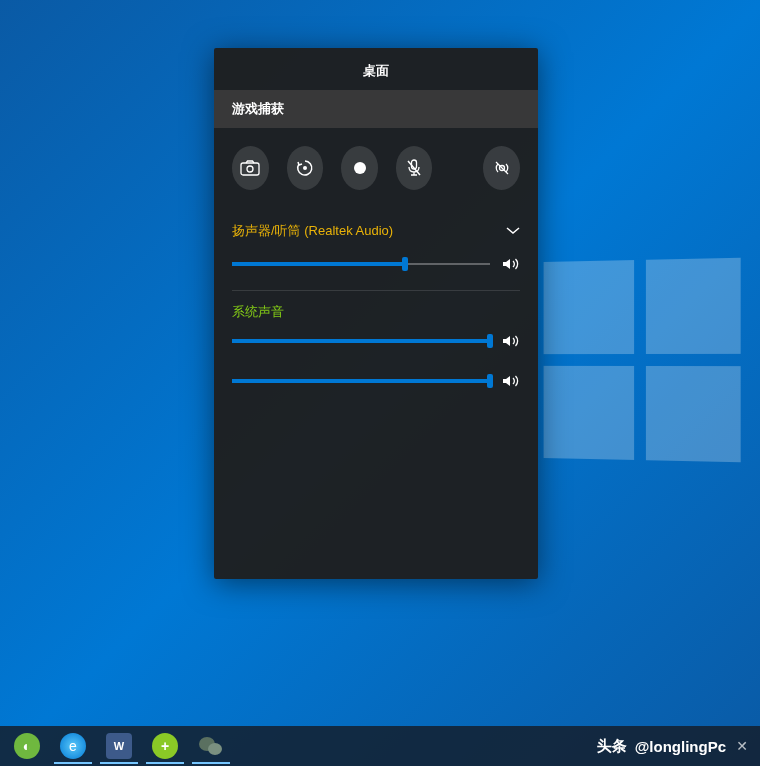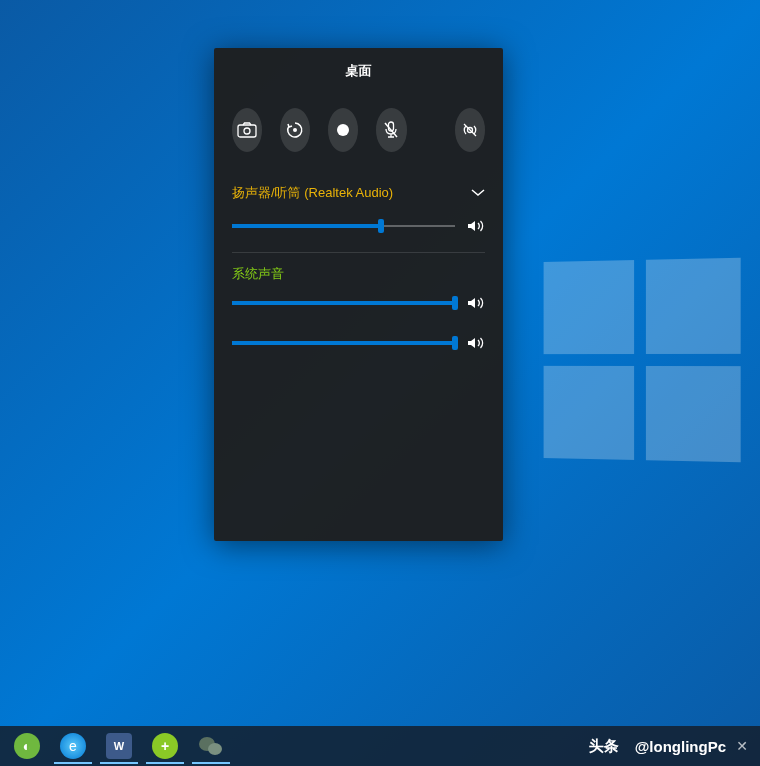--- a/index.html
+++ b/index.html
@@ -3,21 +3,21 @@
   <meta charset="utf-8">
   <style>
     * { margin: 0; padding: 0; box-sizing: border-box; font-family: "Segoe UI", "Microsoft YaHei", sans-serif; }
     body { width: 760px; height: 766px; overflow: hidden; position: relative; background: linear-gradient(135deg, #0a5aa5, #0078d4, #0a5aa5); }
     
     
     .win-logo { position: absolute; right: 20px; top: 260px; width: 200px; height: 200px; display: grid; grid-template-columns: 1fr 1fr; grid-template-rows: 1fr 1fr; gap: 12px; transform: perspective(800px) rotateY(-10deg); opacity: 0.25; }
     .win-logo div { background: #fff; }
     
     
-    .gamebar { position: absolute; left: 214px; top: 48px; width: 289px; background: rgba(30,30,30,0.96); border-radius: 2px; box-shadow: 0 4px 30px rgba(0,0,0,0.5); color: #fff; }
+    .gamebar { position: absolute; left: 214px; top: 48px; width: 324px; background: rgba(30,30,30,0.96); border-radius: 2px; box-shadow: 0 4px 30px rgba(0,0,0,0.5); color: #fff; }
     .gb-title { text-align: center; font-size: 13px; font-weight: 600; padding: 14px 0 10px; }
     .gb-header { display: flex; align-items: center; padding: 8px 18px 14px; border-bottom: 1px solid rgba(255,255,255,0.08); }
     .gb-time { font-size: 24px; font-weight: 700; flex: 1; }
     .gb-header-icons { display: flex; gap: 8px; align-items: center; }
     .hicon { width: 28px; height: 28px; display: flex; align-items: center; justify-content: center; cursor: pointer; border-radius: 50%; }
     .hicon.avatar { background: rgba(255,255,255,0.18); }
     
     .section-title { background: rgba(60,60,60,0.9); font-size: 13px; font-weight: 600; padding: 10px 18px; }
     
     .capture-row { display: flex; gap: 18px; padding: 18px; justify-content: flex-start; }
@@ -40,38 +40,39 @@
     .audio-sub-label { font-size: 13px; color: #84cc16; margin-bottom: 10px; }
     
     .gb-filler { height: 160px; }
     
     
     .taskbar { position: absolute; bottom: 0; left: 0; right: 0; height: 40px; background: rgba(20,30,45,0.85); display: flex; align-items: center; padding: 0 4px; }
     .tb-item { width: 46px; height: 36px; display: flex; align-items: center; justify-content: center; cursor: pointer; position: relative; }
     .tb-item.active::after { content: ''; position: absolute; bottom: 0; left: 4px; right: 4px; height: 2px; background: #76c6ff; }
     .tb-circle { width: 26px; height: 26px; border-radius: 50%; display: flex; align-items: center; justify-content: center; font-size: 14px; }
     .tb-spacer { flex: 1; }
-    .watermark { color: #fff; font-size: 15px; font-weight: 600; margin-right: 30px; display: flex; align-items: center; gap: 16px; }
+    .watermark { color: #fff; font-size: 15px; font-weight: 600; margin-right: 30px; display: flex; align-items: center; gap: 8px; }
     .close-x { position: absolute; right: 12px; bottom: 12px; color: rgba(255,255,255,0.7); font-size: 14px; cursor: pointer; }
     
     svg { display: block; }
   </style>
 </head>
 <body>
 
 <div class="win-logo">
     <div></div>
     <div></div>
     <div></div>
     <div></div>
   </div>
 
 <div class="gamebar">
   <div class="gb-title">桌面</div>
 
+  <div class="section-title">游戏捕获</div>
   <div class="capture-row">
     <div class="cap-btn">
       <svg width="20" height="16" viewBox="0 0 20 16">
           <rect x="1" y="3" width="18" height="12" rx="2" fill="none" stroke="#fff" stroke-width="1.3"></rect>
           <path d="M6 3l1.5-2h5L14 3" fill="none" stroke="#fff" stroke-width="1.3"></path>
           <circle cx="10" cy="9" r="3" fill="none" stroke="#fff" stroke-width="1.3"></circle>
         </svg>
     </div>
     <div class="cap-btn">
       <svg width="18" height="18" viewBox="0 0 18 18">

